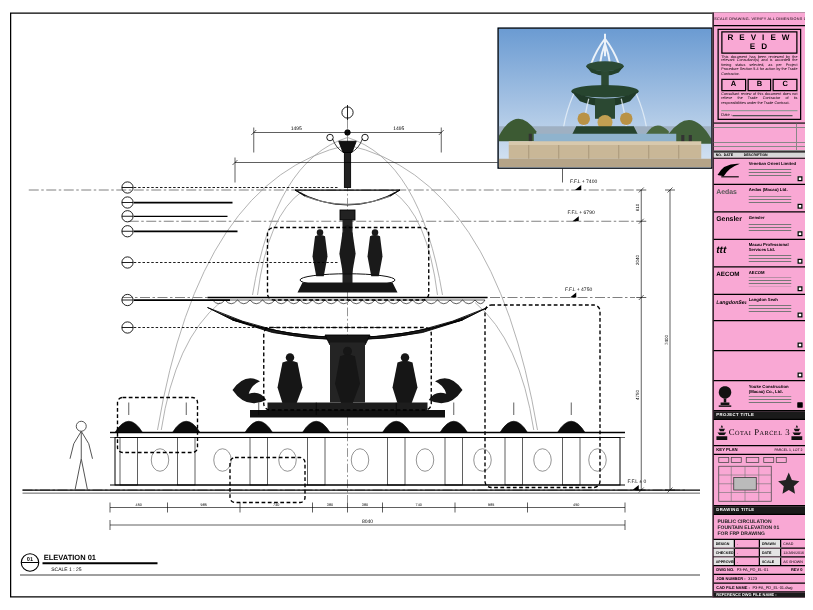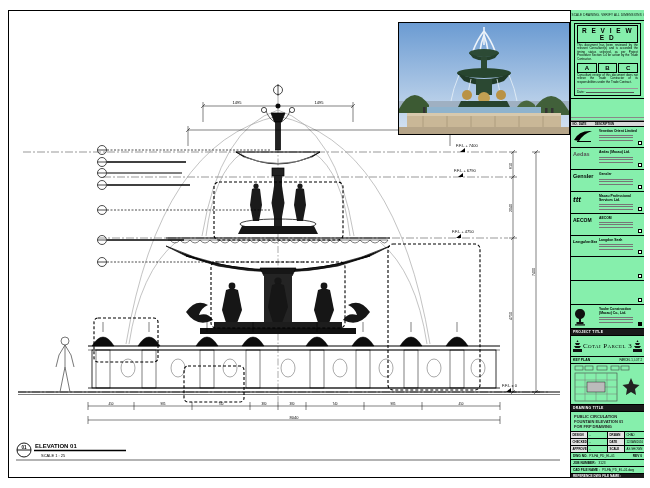--- a/index.html
+++ b/index.html
@@ -2,21 +2,21 @@
 <html><head>
 <meta charset="utf-8">
 <style>
   html,body{margin:0;padding:0;background:#fff;}
   body{width:650px;height:488px;position:relative;font-family:"Liberation Sans",sans-serif;color:#000;overflow:hidden;}
   *{box-sizing:border-box;}
   .sheet{position:absolute;left:8px;top:10px;width:636px;height:468px;border:1px solid #000;background:#fff;}
   .draw-area{position:absolute;left:8px;top:10px;width:562px;height:468px;}
   .photo{position:absolute;left:398px;top:22px;width:172px;height:113px;border:1px solid #000;background:#87a8cf;}
   
-  .tb{position:absolute;left:570px;top:10px;width:74px;height:468px;border-left:1px solid #000;display:flex;flex-direction:column;background:#86efac;font-size:3px;}
+  .tb{position:absolute;left:570px;top:10px;width:74px;height:468px;border-left:1px solid #000;display:flex;flex-direction:column;background:#f9a8d4;font-size:3px;}
   .tb-strip{height:11px;border-bottom:1px solid #000;display:flex;align-items:center;justify-content:center;font-size:3px;letter-spacing:.2px;overflow:hidden;white-space:nowrap;}
   .stamp{height:78px;border-bottom:1px solid #000;padding:2px 3px;}
   .stamp-in{border:1.5px solid #000;height:100%;padding:1px 2px;display:flex;flex-direction:column;}
   .stamp-title{border:1px solid #000;text-align:center;font-weight:bold;font-size:6.5px;letter-spacing:1.5px;padding:1px 0;margin-bottom:1px;}
   .stamp-p{font-size:3px;line-height:3.4px;text-align:justify;}
   .abc{display:flex;margin:1.5px 0;}
   .abc div{flex:1;border:1px solid #000;text-align:center;font-weight:bold;font-size:6px;padding:1px 0;margin-right:1px;}
   .abc div:last-child{margin-right:0;}
   .date-row{margin-top:auto;font-size:3.2px;border-top:1px solid #999;padding-top:1px;}
   .date-line{display:inline-block;width:48px;border-bottom:1px solid #555;height:3px;}

